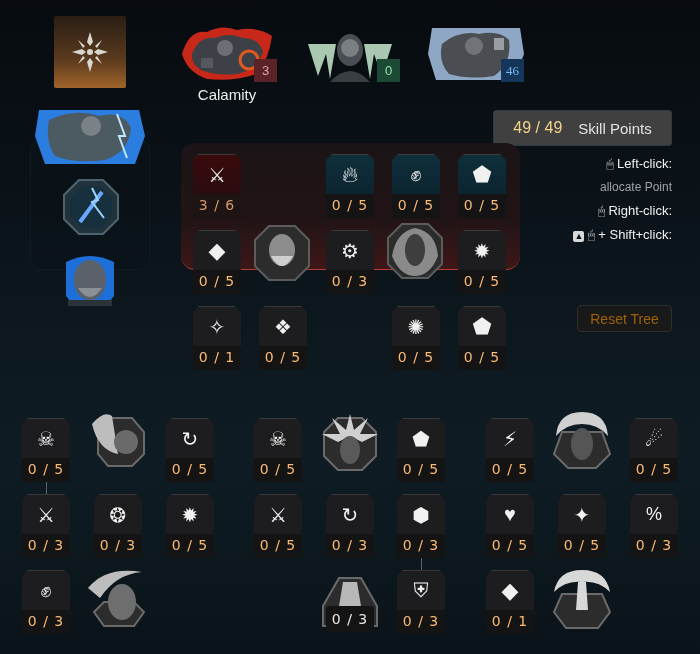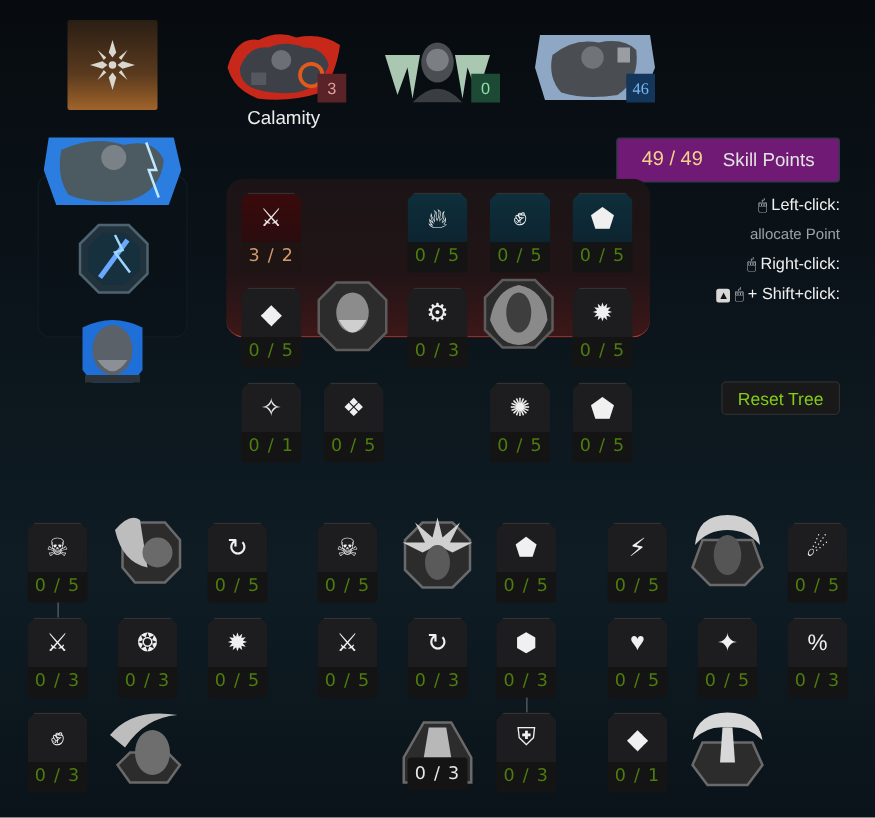--- a/index.html
+++ b/index.html
@@ -28,34 +28,34 @@
   .spec .art svg { width: 100%; height: 100%; }
   .spec .count {
     position: absolute; right: 0; bottom: 0; width: 23px; height: 23px;
     font-size: 13px; display: flex; align-items: center; justify-content: center;
   }
   .spec .name { font-size: 15px; color: #ededed; margin-top: 4px; }
 
   
   .sp-box {
     left: 493px; top: 110px; width: 179px; height: 36px;
-    border: 1px solid #2d3b45; border-radius: 3px; background: #701a75;
+    border: 1px solid #2d3b45; border-radius: 3px; background: #404040;
     display: flex; align-items: center; justify-content: center; gap: 16px;
     font-size: 15px;
   }
   .sp-box .num { color: #f2d28a; font-size: 16px; }
   .sp-box .lbl { color: #e2e2e2; }
 
   .help { right: 28px; text-align: right; font-size: 12px; line-height: 23px; }
   .help .k { color: #f0f0f0; font-size: 13px; }
   .help .d { color: #9aa3a8; }
   .reset-btn {
     left: 577px; top: 305px; width: 95px; height: 27px;
     background: #191919; border: 1px solid #2e2e2e; border-radius: 4px;
-    color: #84cc16; font-size: 14px; display: flex; align-items: center; justify-content: center;
+    color: #a16207; font-size: 14px; display: flex; align-items: center; justify-content: center;
     cursor: pointer;
   }
 
   
   .left-col {
     left: 30px; top: 140px; width: 120px; height: 130px;
     border: 1px solid #111c22; border-radius: 10px;
     background: rgba(10,18,24,0.5);
   }
 
@@ -75,21 +75,21 @@
     clip-path: polygon(6px 0, 42px 0, 48px 6px, 48px 40px, 0 40px, 0 6px);
     display: flex; align-items: center; justify-content: center;
     border-top: 1px solid #3a3a3a;
   }
   .node.active .icon { background: linear-gradient(180deg, #3a0a0c, #2a0c0e); }
   .node.blue .icon { background: linear-gradient(180deg, #0e2f3b, #0c2430); }
   .node .rank {
     width: 48px; height: 26px; margin-top: -2px;
     background: #141414; border-radius: 0 0 3px 3px;
     font-family: "DejaVu Sans", sans-serif;
-    font-size: 14px; color: #4d7c0f; letter-spacing: 1px;
+    font-size: 14px; color: #fdba74; letter-spacing: 1px;
     display: flex; align-items: center; justify-content: center;
   }
   .node.active .rank { color: #d59a6b; background: #1e1414; }
 
   
   .key { width: 58px; height: 58px; }
   .key svg { width: 100%; height: 100%; }
 
   .link { background: #59646a; width: 1px; }
 </style>
@@ -200,21 +200,21 @@
     <rect x="8" y="48" width="44" height="6" fill="#2b3238"></rect>
   </svg>
 </div>
 
 <div class="abs red-panel"></div>
 
 <div class="abs node active" style="left:193px;top:154px;">
   <div class="icon">
       <span style="color:#e8e8e8;font-size:20px;">⚔</span>
     </div>
-  <div class="rank">3 / 2</div>
+  <div class="rank">3 / 6</div>
 </div>
 <div class="abs node blue" style="left:326px;top:154px;">
   <div class="icon">
       <span style="color:#f0f0f0;font-size:22px;">🔥︎</span>
     </div>
   <div class="rank">0 / 5</div>
 </div>
 <div class="abs node blue" style="left:392px;top:154px;">
   <div class="icon">
       <span style="color:#f0f0f0;font-size:20px;">✊︎</span>

